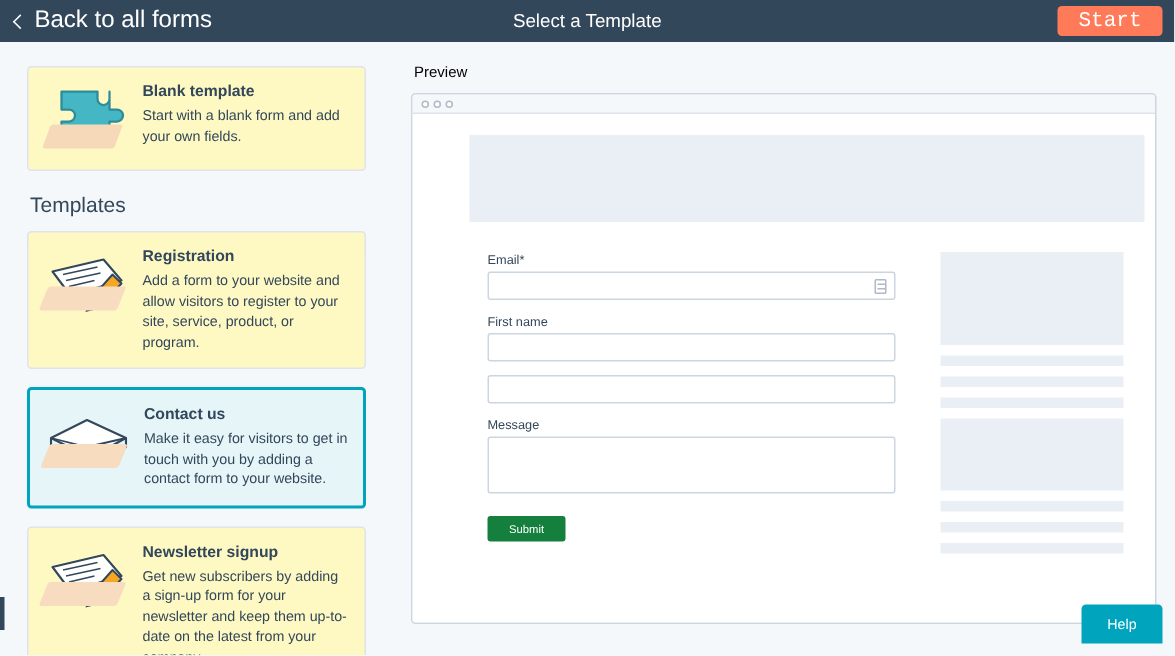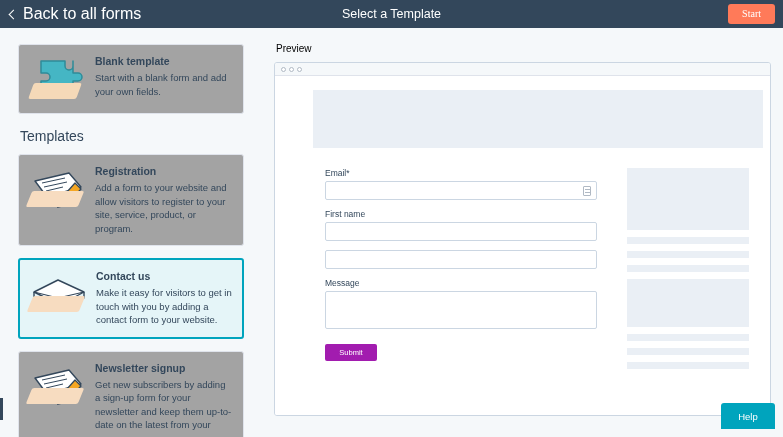--- a/index.html
+++ b/index.html
@@ -57,37 +57,37 @@
   }
   .start-btn {
     position: absolute;
     right: 8px; top: 4px;
     height: 20px;
     padding: 0 14px;
     background: #ff7a59;
     color: #ffffff;
     border: none;
     border-radius: 3px;
-    font-size: 10px;
-    font-family: Liberation Serif, serif;
+    font-size: 14px;
+    font-family: Liberation Mono, monospace;
     cursor: pointer;
     line-height: 20px;
   }
 
   
   .left-col {
     position: absolute;
     top: 28px; left: 0;
     width: 262px; bottom: 0;
     padding: 16px 18px 0 18px;
     overflow: hidden;
   }
   .card {
     position: relative;
-    background: #a3a3a3;
+    background: #fef9c3;
     border: 1px solid #dfe3eb;
     border-radius: 3px;
     padding: 10px 10px 10px 10px;
     display: flex;
     gap: 8px;
     cursor: pointer;
     margin-bottom: 12px;
   }
   .card.selected {
     background: #e5f5f8;
@@ -216,21 +216,21 @@
     content: "";
     position: absolute;
     left: 1px; top: 2px;
     width: 5px; height: 1px;
     background: #b0b9c4;
     box-shadow: 0 3px 0 #b0b9c4;
   }
   .submit-btn {
     margin-top: 6px;
     width: 52px; height: 17px;
-    background: #a21caf;
+    background: #15803d;
     color: #ffffff;
     border: none;
     border-radius: 2px;
     font-size: 7.5px;
     font-family: "Liberation Sans", sans-serif;
     cursor: pointer;
   }
   .side-blocks {
     position: absolute;
     left: 352px; top: 92px;

